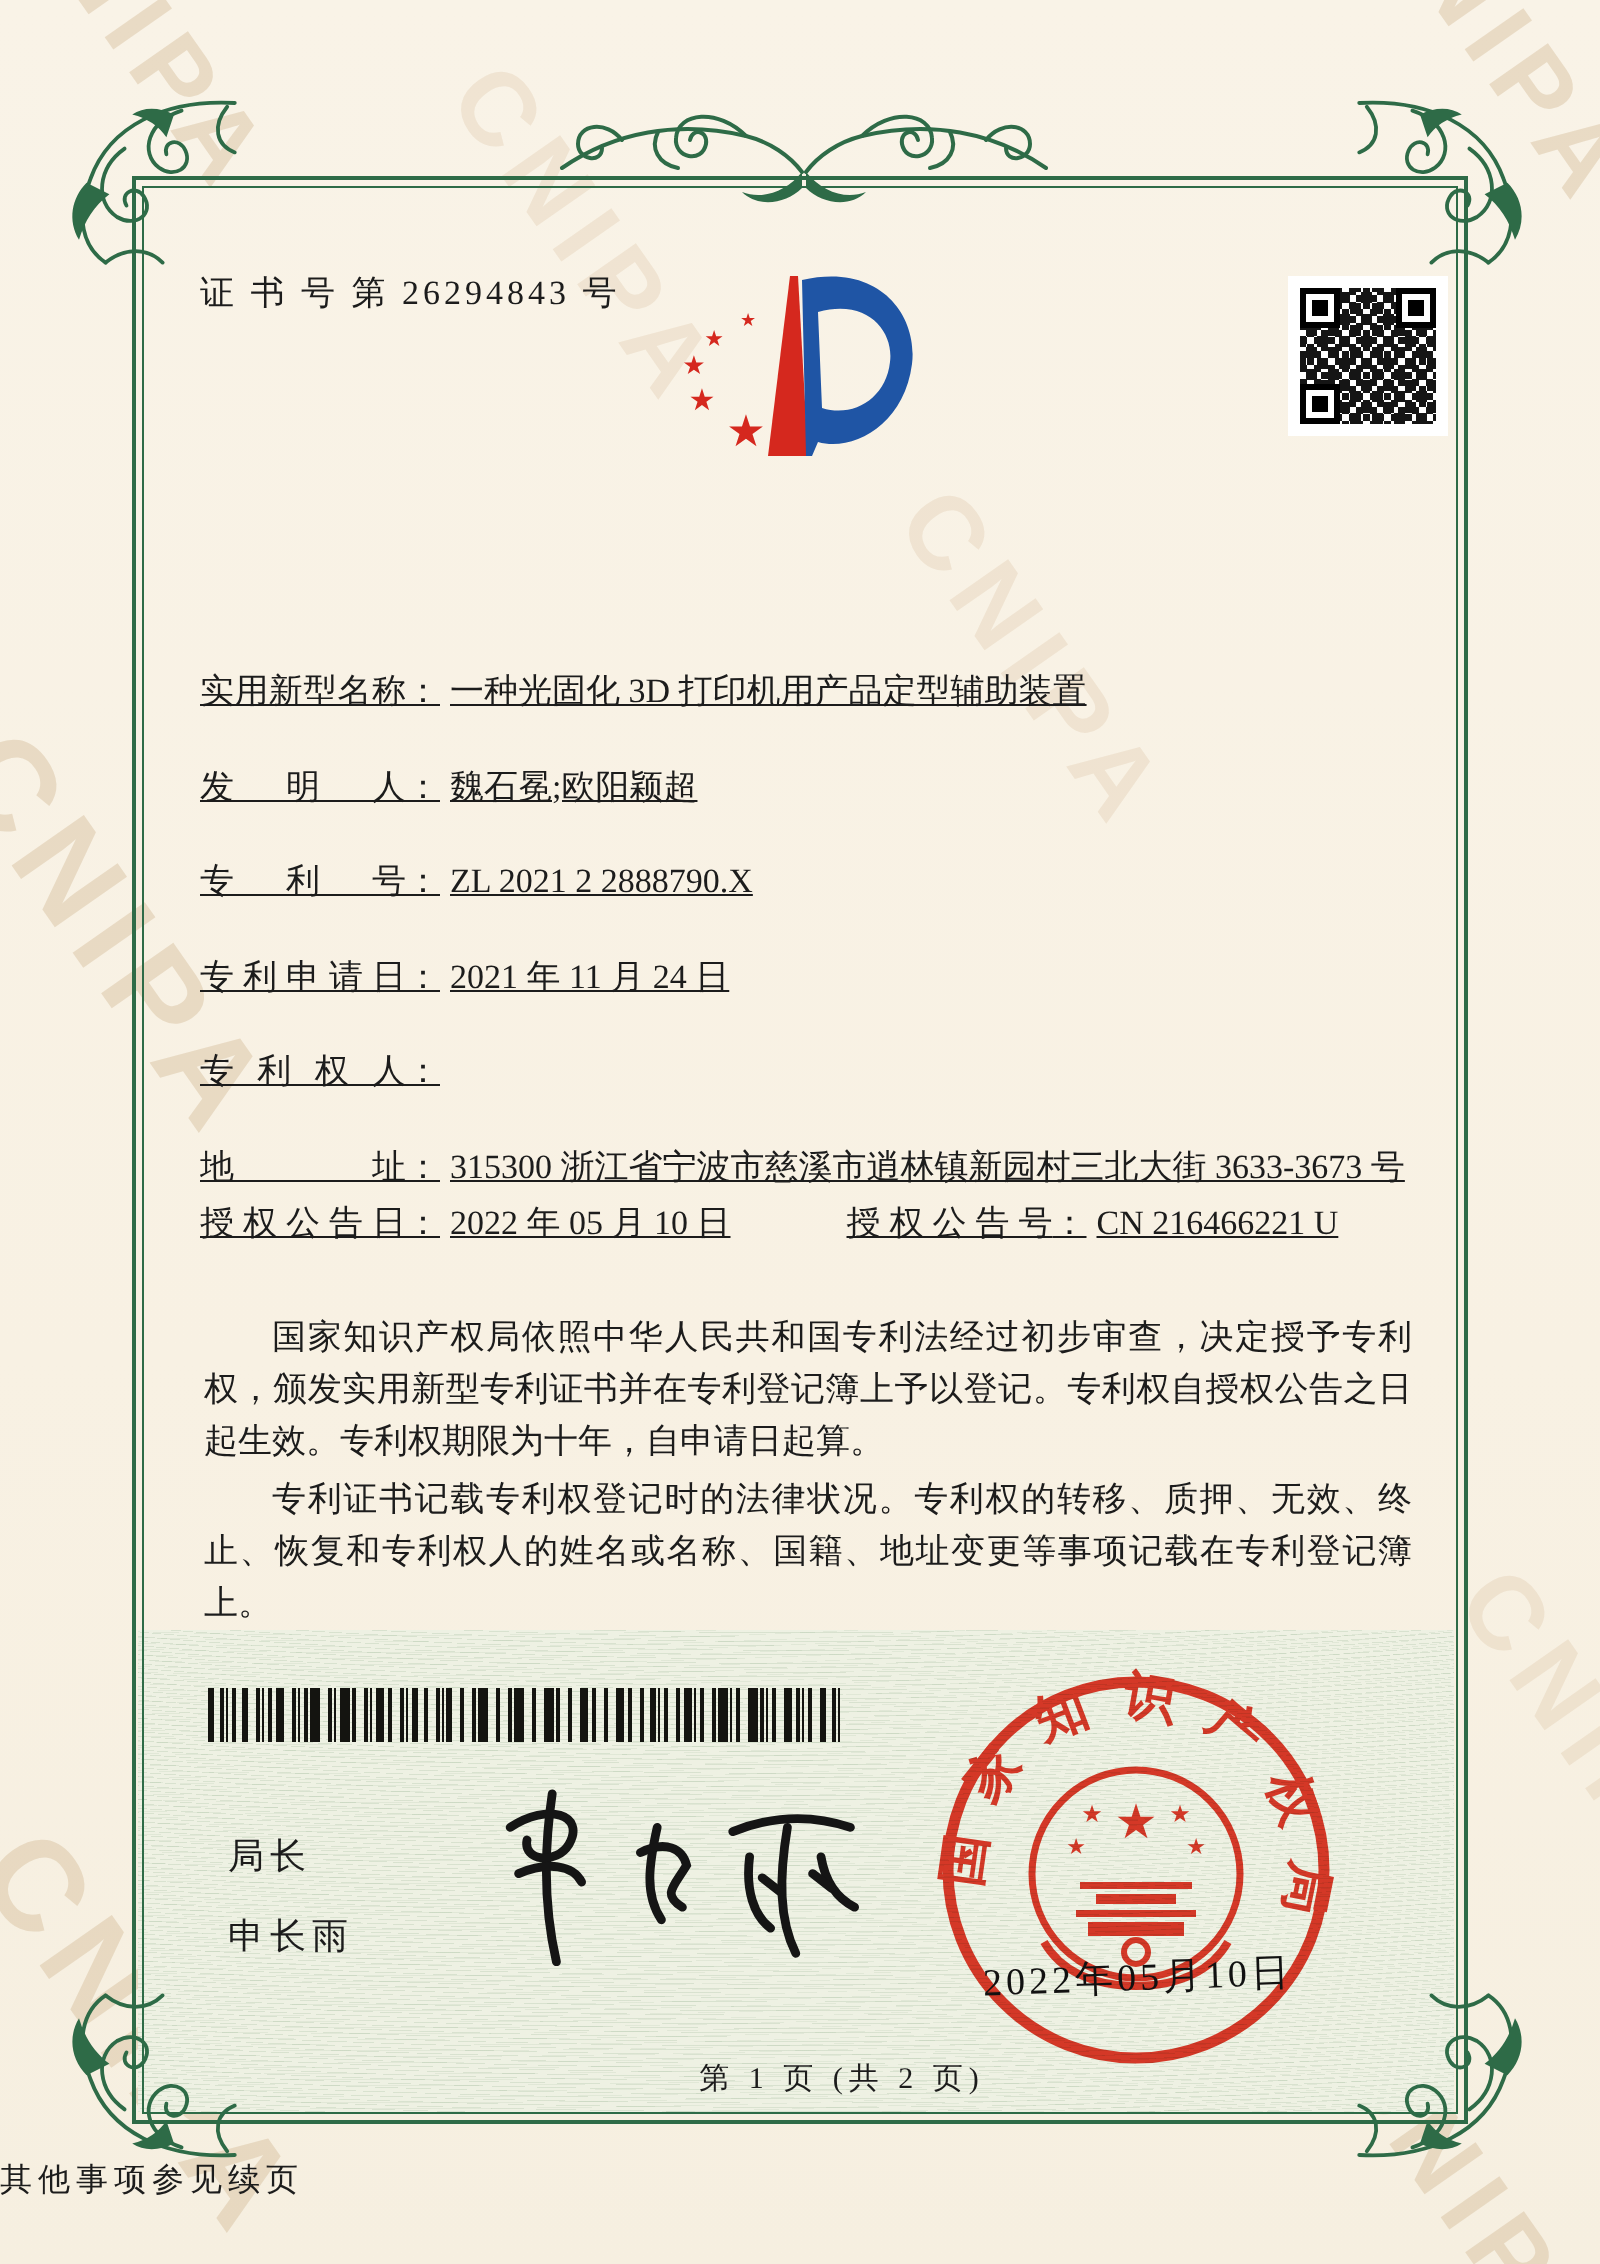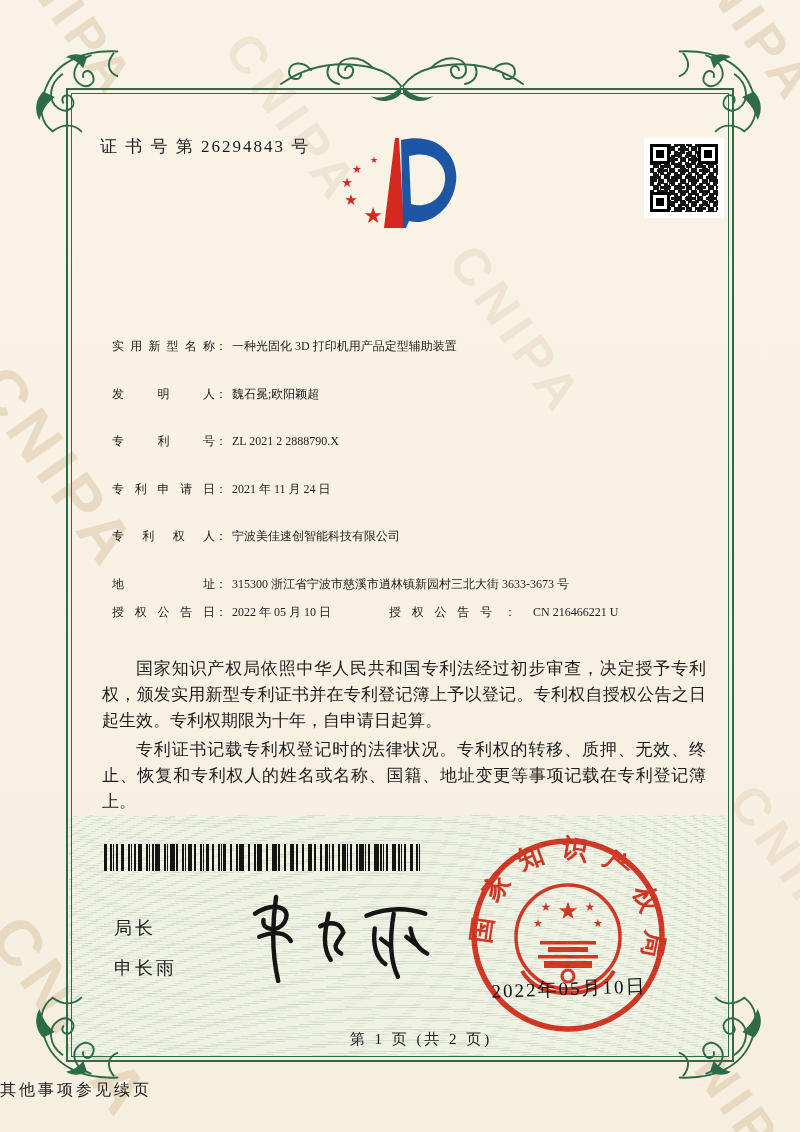--- a/index.html
+++ b/index.html
@@ -29,29 +29,29 @@
   .qr{position:absolute;left:644px;top:138px;width:80px;height:80px;background:#fff;z-index:5;}
   .qr-pattern{position:absolute;inset:6px;
       background:
         repeating-conic-gradient(#151515 0 25%, rgba(0,0,0,0) 0 50%) 0 0/7px 7px,
         repeating-conic-gradient(#151515 0 25%, rgba(0,0,0,0) 0 50%) 3px 2px/11px 11px;}
   .qf{position:absolute;width:20px;height:20px;background:#000;
       box-shadow:inset 0 0 0 3px #000, inset 0 0 0 6px #fff;}
   .qf.tl{left:6px;top:6px;} .qf.tr{right:6px;top:6px;} .qf.bl{left:6px;bottom:6px;}
   .title{position:absolute;left:0;right:0;top:238px;z-index:5;text-align:center;
          font-size:38px;font-weight:bold;letter-spacing:10px;}
-  .fields{position:absolute;left:112px;top:333px;width:604px;z-index:5;font-size:12px;}
+  .fields{position:absolute;left:100px;top:333px;width:604px;z-index:5;font-size:17px;text-decoration:underline;}
   .frow{display:flex;line-height:26px;margin-bottom:21.5px;}
   .frow.addr{margin-bottom:2px;}
   .flabel{flex:none;width:103px;text-align:justify;text-align-last:justify;}
   .fcolon{flex:none;margin-right:5px;}
   .fvalue{flex:1;}
   .grant{display:flex;line-height:26px;}
   .gpair{display:flex;}
-  .gpair + .gpair{margin-left:58px;gap:12px;}
+  .gpair + .gpair{margin-left:58px;}
   .paras{position:absolute;left:102px;top:656px;width:604px;z-index:5;
          font-size:17px;line-height:26px;text-align:justify;}
   .paras p{margin:0 0 3px;text-indent:2em;}
   .barcode{position:absolute;left:104px;top:844px;width:318px;height:27px;z-index:5;
       background-image:
         repeating-linear-gradient(90deg,#141410 0 2px, rgba(0,0,0,0) 2px 6px),
         repeating-linear-gradient(90deg,#141410 0 1px, rgba(0,0,0,0) 1px 9px),
         repeating-linear-gradient(90deg,#141410 0 3px, rgba(0,0,0,0) 3px 17px);}
   .signer{position:absolute;left:114px;top:908px;z-index:5;font-size:18px;line-height:40px;letter-spacing:3px;}
   .signature{position:absolute;left:232px;top:878px;z-index:6;}
@@ -159,21 +159,20 @@
       <span class="fvalue">ZL 2021 2 2888790.X</span>
     </div>
     <div class="frow">
       <span class="flabel">专利申请日</span>
         <span class="fcolon">：</span>
       <span class="fvalue">2021 年 11 月 24 日</span>
     </div>
     <div class="frow">
       <span class="flabel">专利权人</span>
         <span class="fcolon">：</span>
-      <span class="fvalue">宁波美佳速创智能科技有限公司</span>
     </div>
     <div class="frow addr">
       <span class="flabel">地址</span>
         <span class="fcolon">：</span>
       <span class="fvalue">315300 浙江省宁波市慈溪市逍林镇新园村三北大街 3633-3673 号</span>
     </div>
     <div class="grant">
       <div class="gpair">
         <span class="flabel">授权公告日</span>
           <span class="fcolon">：</span>

